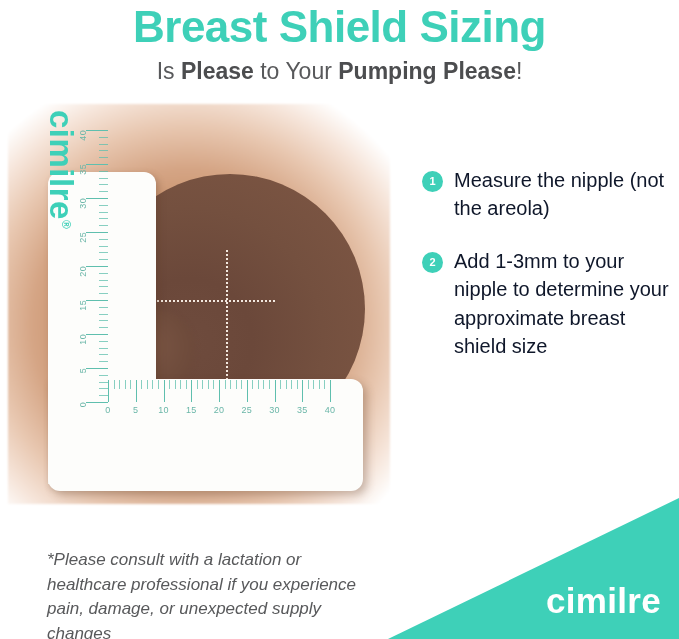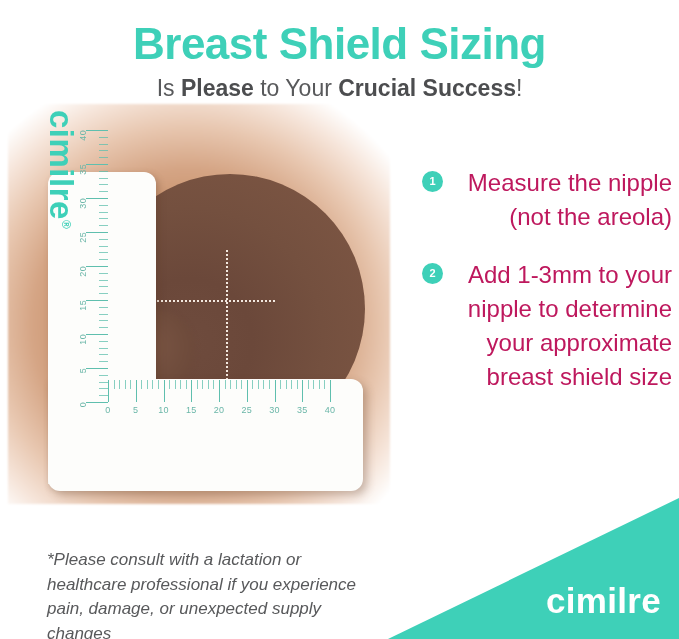--- a/index.html
+++ b/index.html
@@ -21,21 +21,21 @@
   
   .header {
     position: absolute;
     left: 0;
     top: 0;
     width: 679px;
     text-align: center;
   }
   .title {
     margin: 0;
-    padding-top: 21px;
+    padding-top: 4px;
     font-size: 44px;
     font-weight: bold;
     letter-spacing: -0.5px;
     color: #3ed0b8;
     line-height: 1.05;
   }
   .subtitle {
     margin: 0;
     padding-top: 8px;
     font-size: 23px;
@@ -239,24 +239,23 @@
     background: #3ed0b8;
     color: #ffffff;
     font-size: 11px;
     font-weight: bold;
     line-height: 21px;
     text-align: center;
     margin-top: 5px;
     margin-right: 11px;
   }
   .step-text {
-    font-size: 24px;
-    color: #be185d;
+    font-size: 20px;
+    color: #0f172a;
     line-height: 1.42;
-    text-align: right;
   }
 
   
   .footnote {
     position: absolute;
     left: 47px;
     top: 548px;
     width: 330px;
     font-size: 17px;
     font-style: italic;
@@ -284,21 +283,21 @@
   }
 </style>
 </head>
 <body>
 
 <div id="page">
 
   <div class="header">
     <h1 class="title">Breast Shield Sizing</h1>
     <p class="subtitle">
-      <span>Is </span><span class="b">Please</span><span> to Your </span><span class="b">Crucial Success</span><span>!</span>
+      <span>Is </span><span class="b">Please</span><span> to Your </span><span class="b">Pumping Please</span><span>!</span>
     </p>
   </div>
 
   <div class="illustration">
     <div class="skin-halo"></div>
     <div class="areola"></div>
     <div class="nipple"></div>
     <div class="cross-h"></div>
     <div class="cross-v"></div>
 

